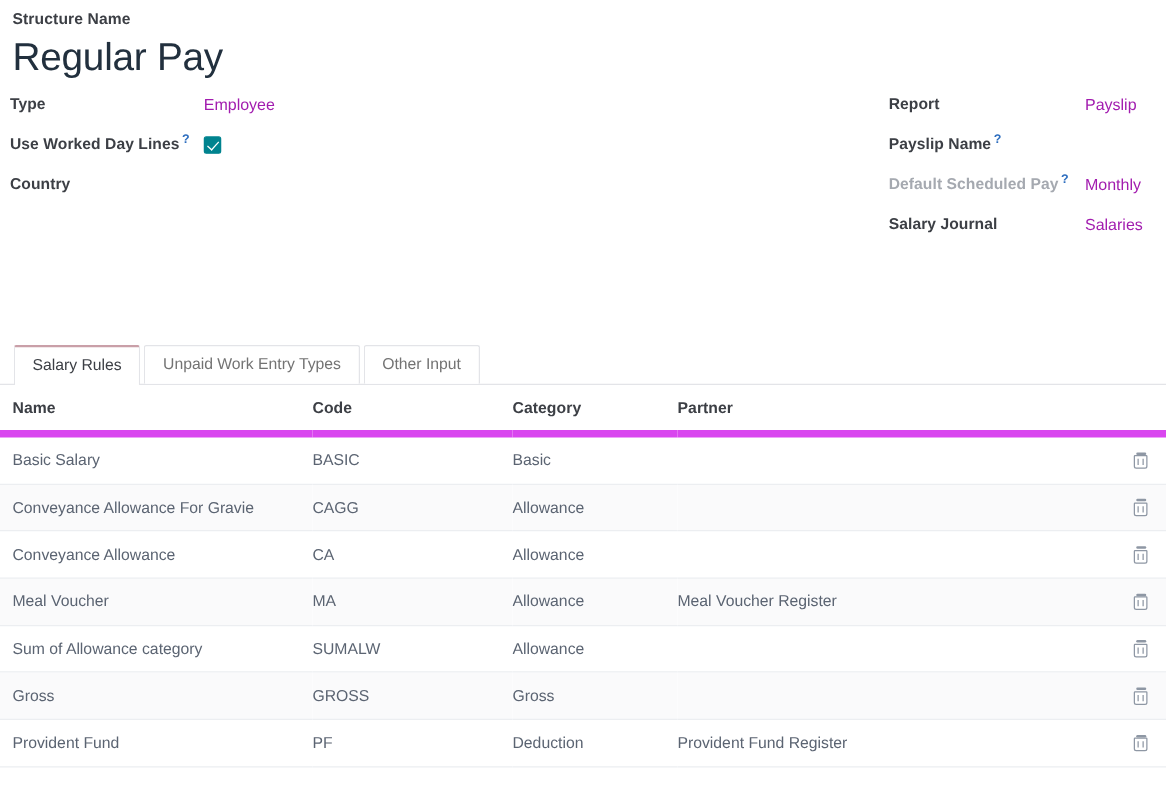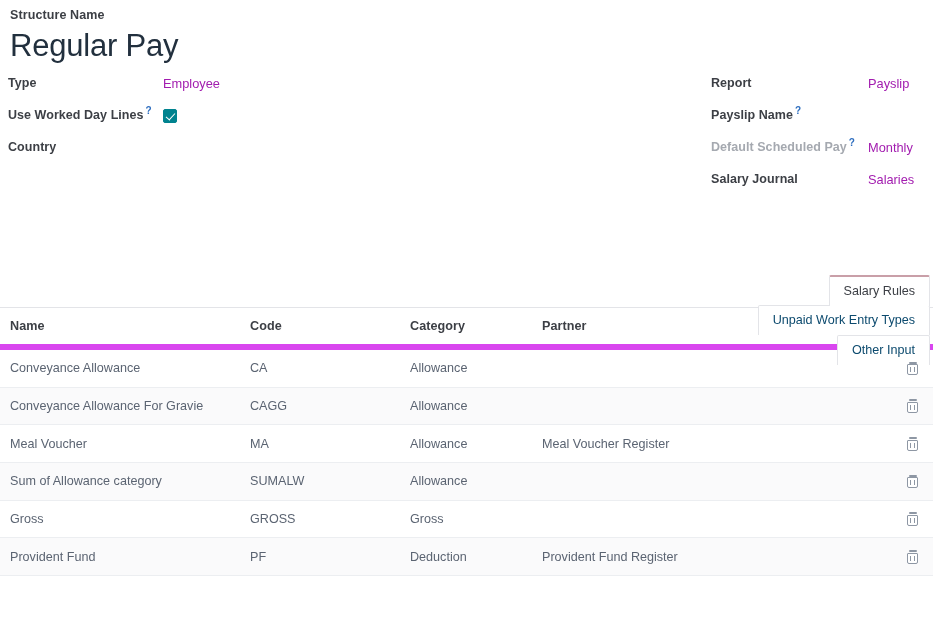--- a/index.html
+++ b/index.html
@@ -131,26 +131,25 @@
     top: 275px;
     width: 933px;
   }
   .tabs {
     position: relative;
     display: flex;
     align-items: flex-end;
     height: 33px;
     padding-left: 11px;
     border-bottom: 1px solid #e3e4e8;
-    flex-direction: column;
   }
   .tab {
     position: relative;
     font-size: 12.6px;
-    color: #0c4a6e;
+    color: #737373;
     background: #ffffff;
     border: 1px solid #e3e4e8;
     border-bottom: none;
     height: 31px;
     line-height: 29px;
     padding: 0 14px;
     margin-right: 3px;
     border-radius: 2px 2px 0 0;
     cursor: pointer;
     white-space: nowrap;
@@ -295,29 +294,36 @@
         <tr>
           <th class="c-name">Name</th>
           <th class="c-code">Code</th>
           <th class="c-category">Category</th>
           <th class="c-partner">Partner</th>
           <th class="c-act"></th>
         </tr>
       </thead>
       <tbody id="list-body">
           <tr>
+            <td class="c-name">Basic Salary</td>
+            <td class="c-code">BASIC</td>
+            <td class="c-category">Basic</td>
+            <td class="c-partner"></td>
+            <td class="c-act"><span class="trash"><span class="lid"></span><span class="body"></span></span></td>
+          </tr>
+          <tr>
+            <td class="c-name">Conveyance Allowance For Gravie</td>
+            <td class="c-code">CAGG</td>
+            <td class="c-category">Allowance</td>
+            <td class="c-partner"></td>
+            <td class="c-act"><span class="trash"><span class="lid"></span><span class="body"></span></span></td>
+          </tr>
+          <tr>
             <td class="c-name">Conveyance Allowance</td>
             <td class="c-code">CA</td>
-            <td class="c-category">Allowance</td>
-            <td class="c-partner"></td>
-            <td class="c-act"><span class="trash"><span class="lid"></span><span class="body"></span></span></td>
-          </tr>
-          <tr>
-            <td class="c-name">Conveyance Allowance For Gravie</td>
-            <td class="c-code">CAGG</td>
             <td class="c-category">Allowance</td>
             <td class="c-partner"></td>
             <td class="c-act"><span class="trash"><span class="lid"></span><span class="body"></span></span></td>
           </tr>
           <tr>
             <td class="c-name">Meal Voucher</td>
             <td class="c-code">MA</td>
             <td class="c-category">Allowance</td>
             <td class="c-partner">Meal Voucher Register</td>
             <td class="c-act"><span class="trash"><span class="lid"></span><span class="body"></span></span></td>

